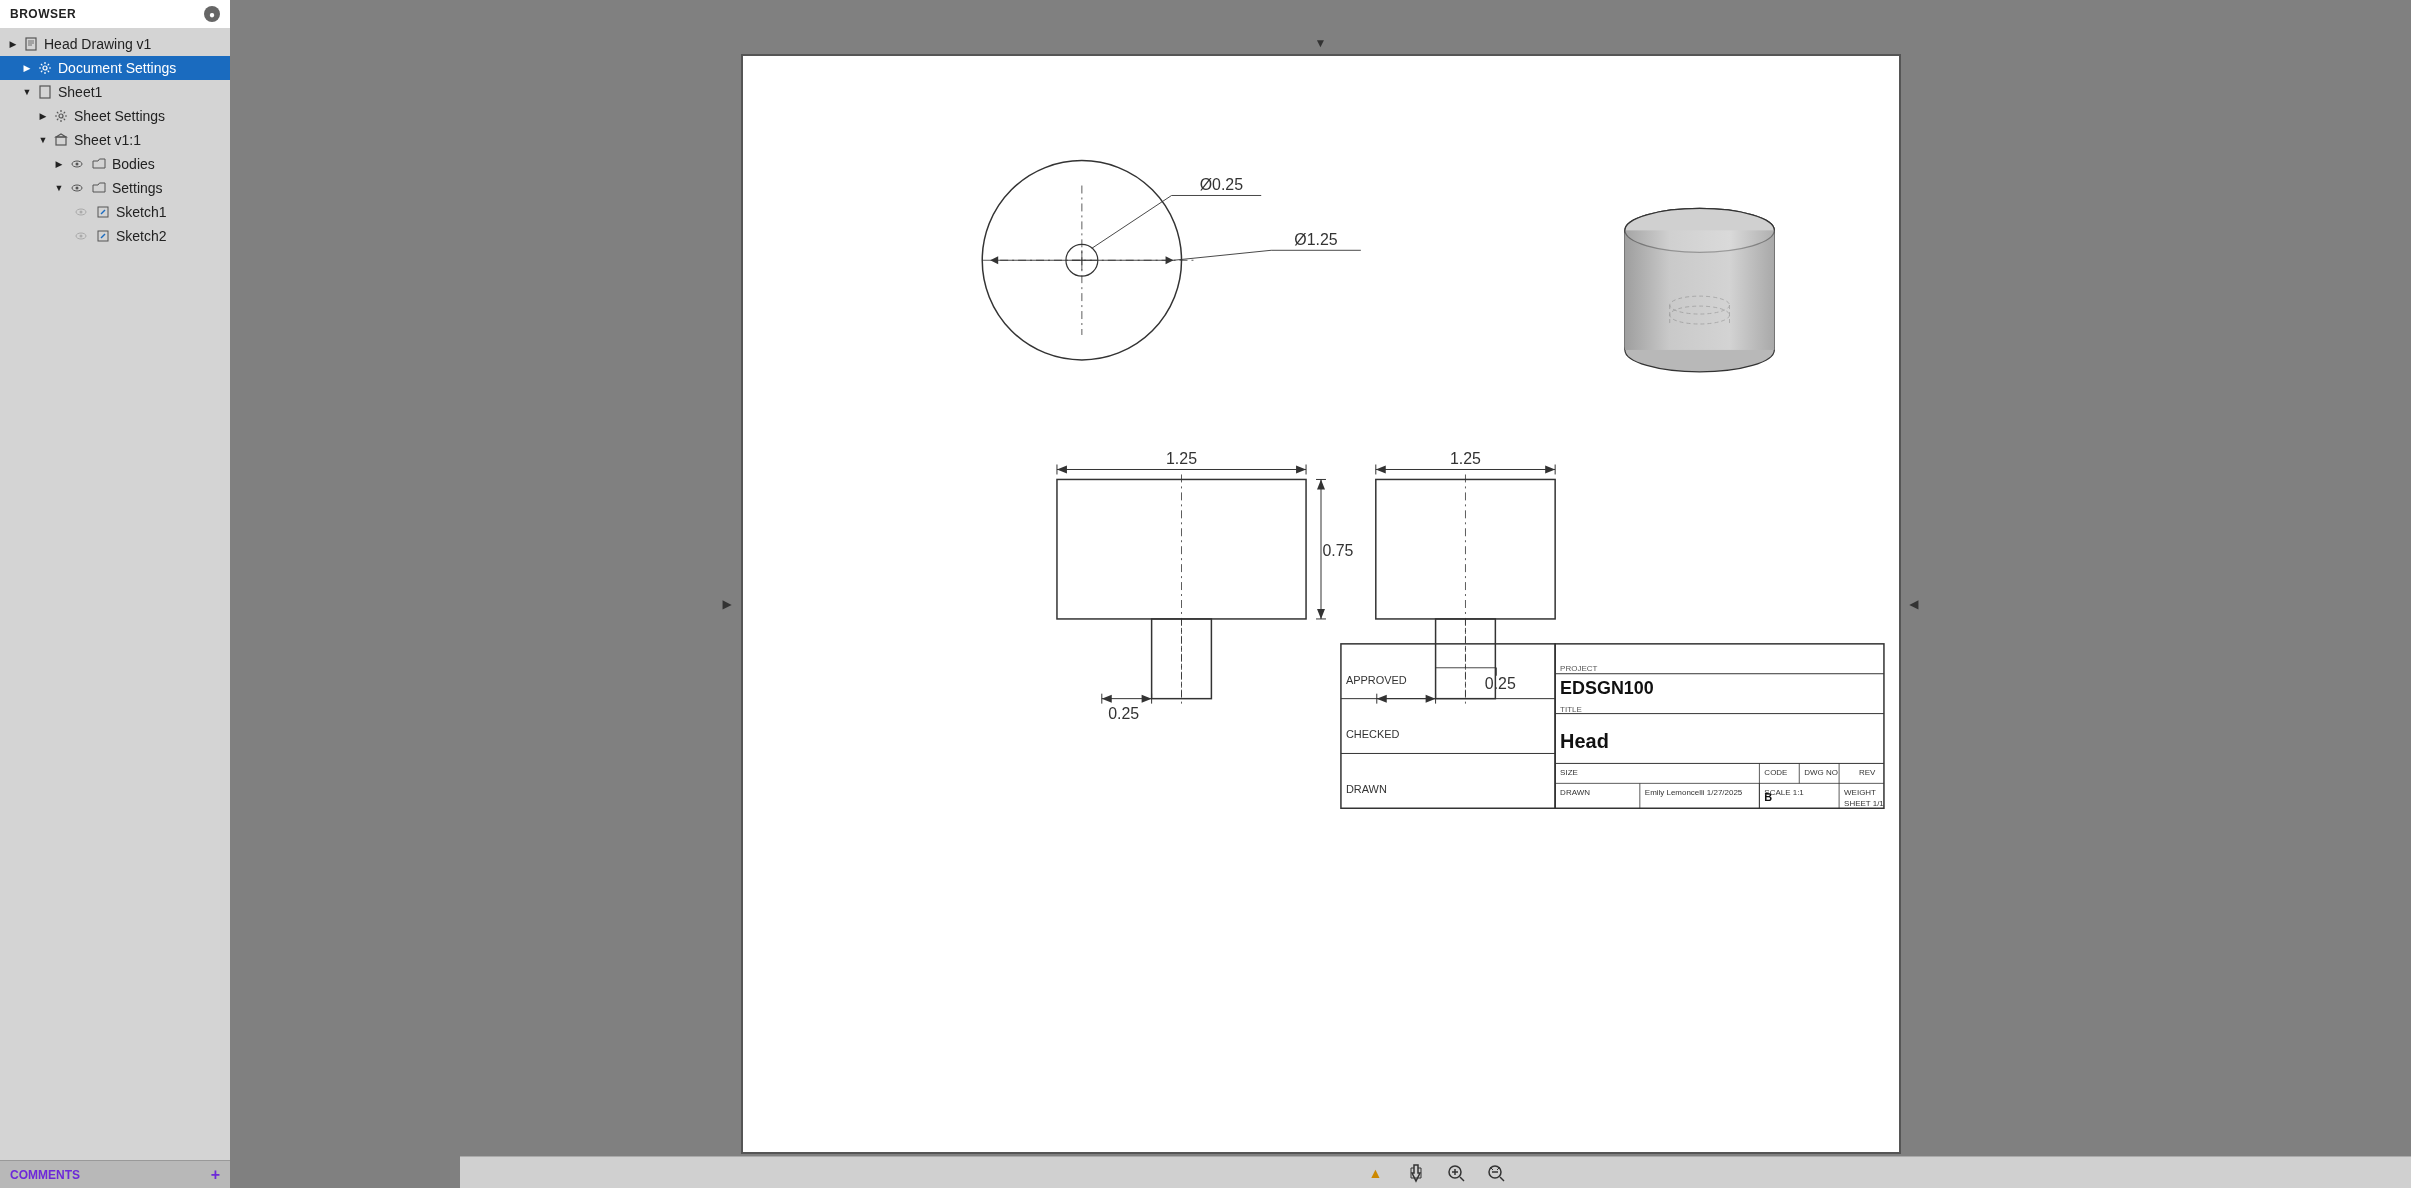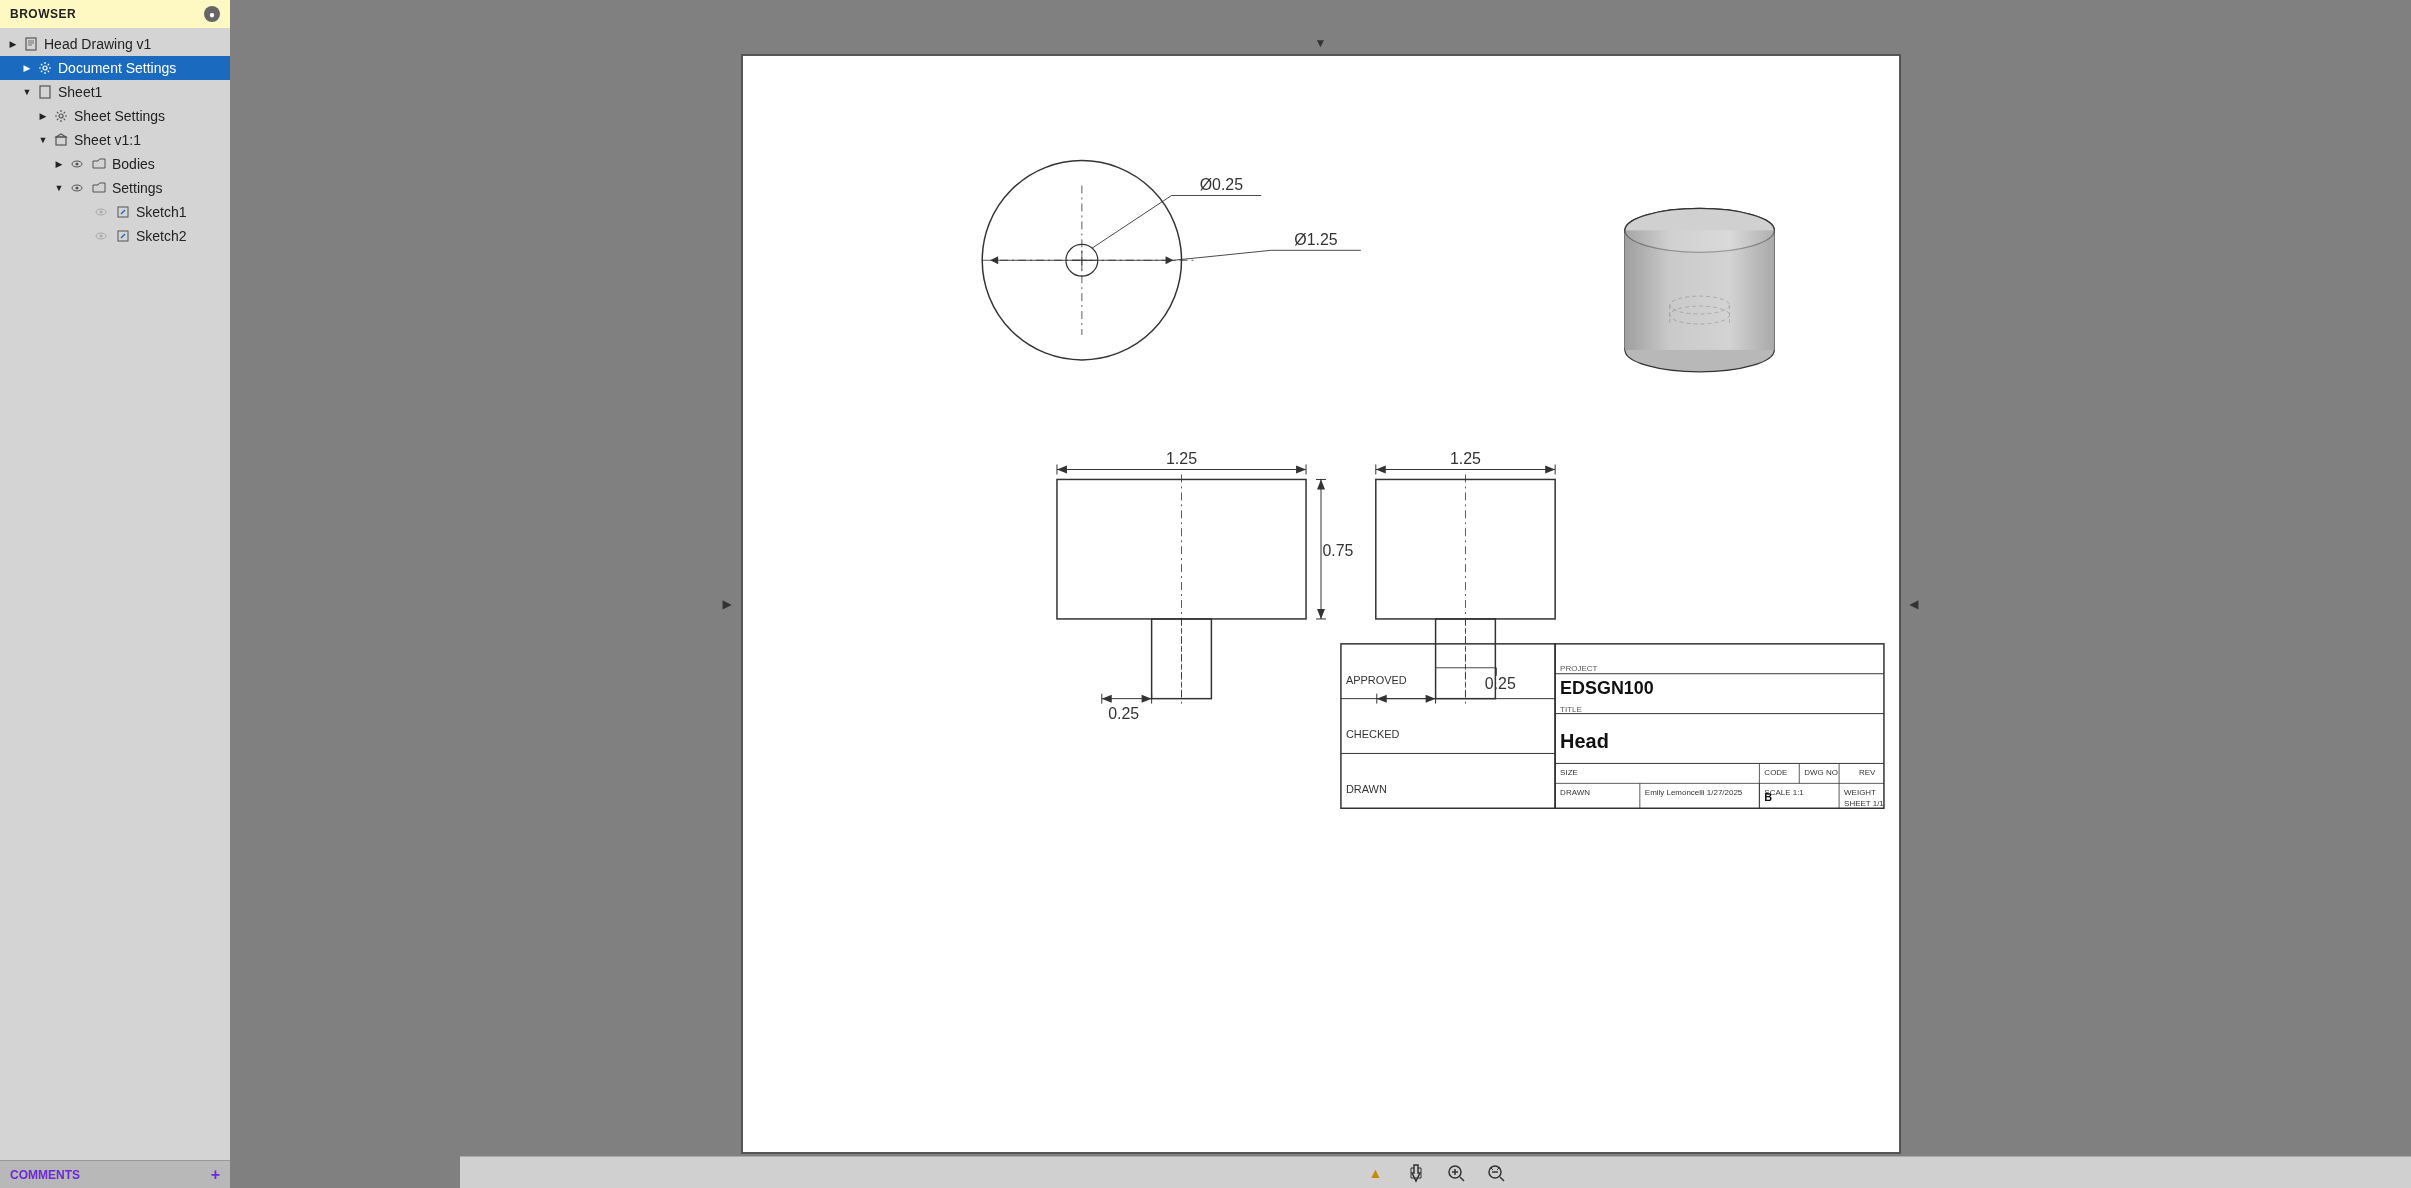--- a/index.html
+++ b/index.html
@@ -16,21 +16,21 @@
     .sidebar {
       width: 230px;
       height: 100%;
       background: #d4d4d4;
       display: flex;
       flex-direction: column;
       flex-shrink: 0;
     }
 
     .sidebar-header {
-      background: #fef9c3;
+      background: #ffffff;
       padding: 6px 10px;
       font-size: 13px;
       font-weight: bold;
       color: #222;
       display: flex;
       align-items: center;
       justify-content: space-between;
       height: 28px;
     }
 
@@ -95,21 +95,21 @@
       justify-content: center;
     }
 
     .tree-item .item-label {
       font-size: 14px;
     }
 
     .indent-1 { padding-left: 20px; }
     .indent-2 { padding-left: 36px; }
     .indent-3 { padding-left: 52px; }
-    .indent-4 { padding-left: 56px; margin-left: 20px; }
+    .indent-4 { padding-left: 56px; }
 
     
     .sidebar-bottom {
       height: 28px;
       background: #b8b8b8;
       display: flex;
       align-items: center;
       padding: 0 10px;
       font-size: 12px;
       font-weight: bold;

